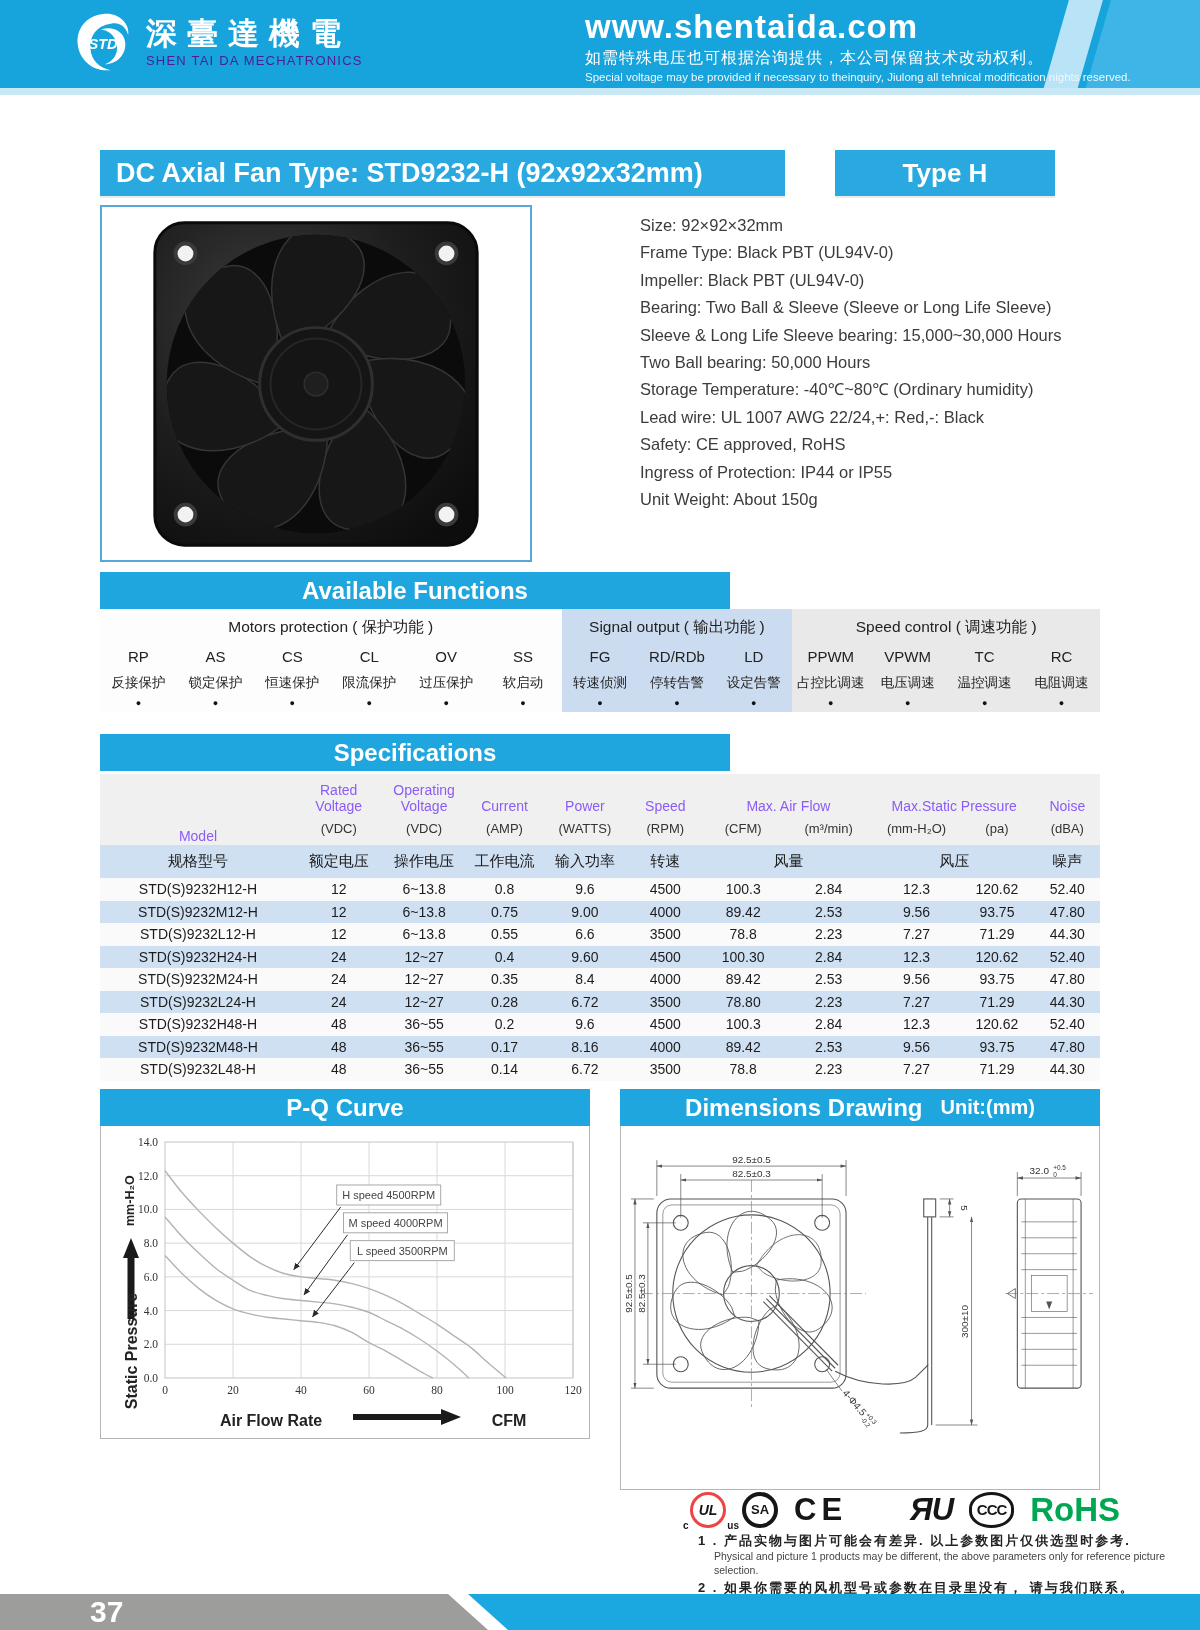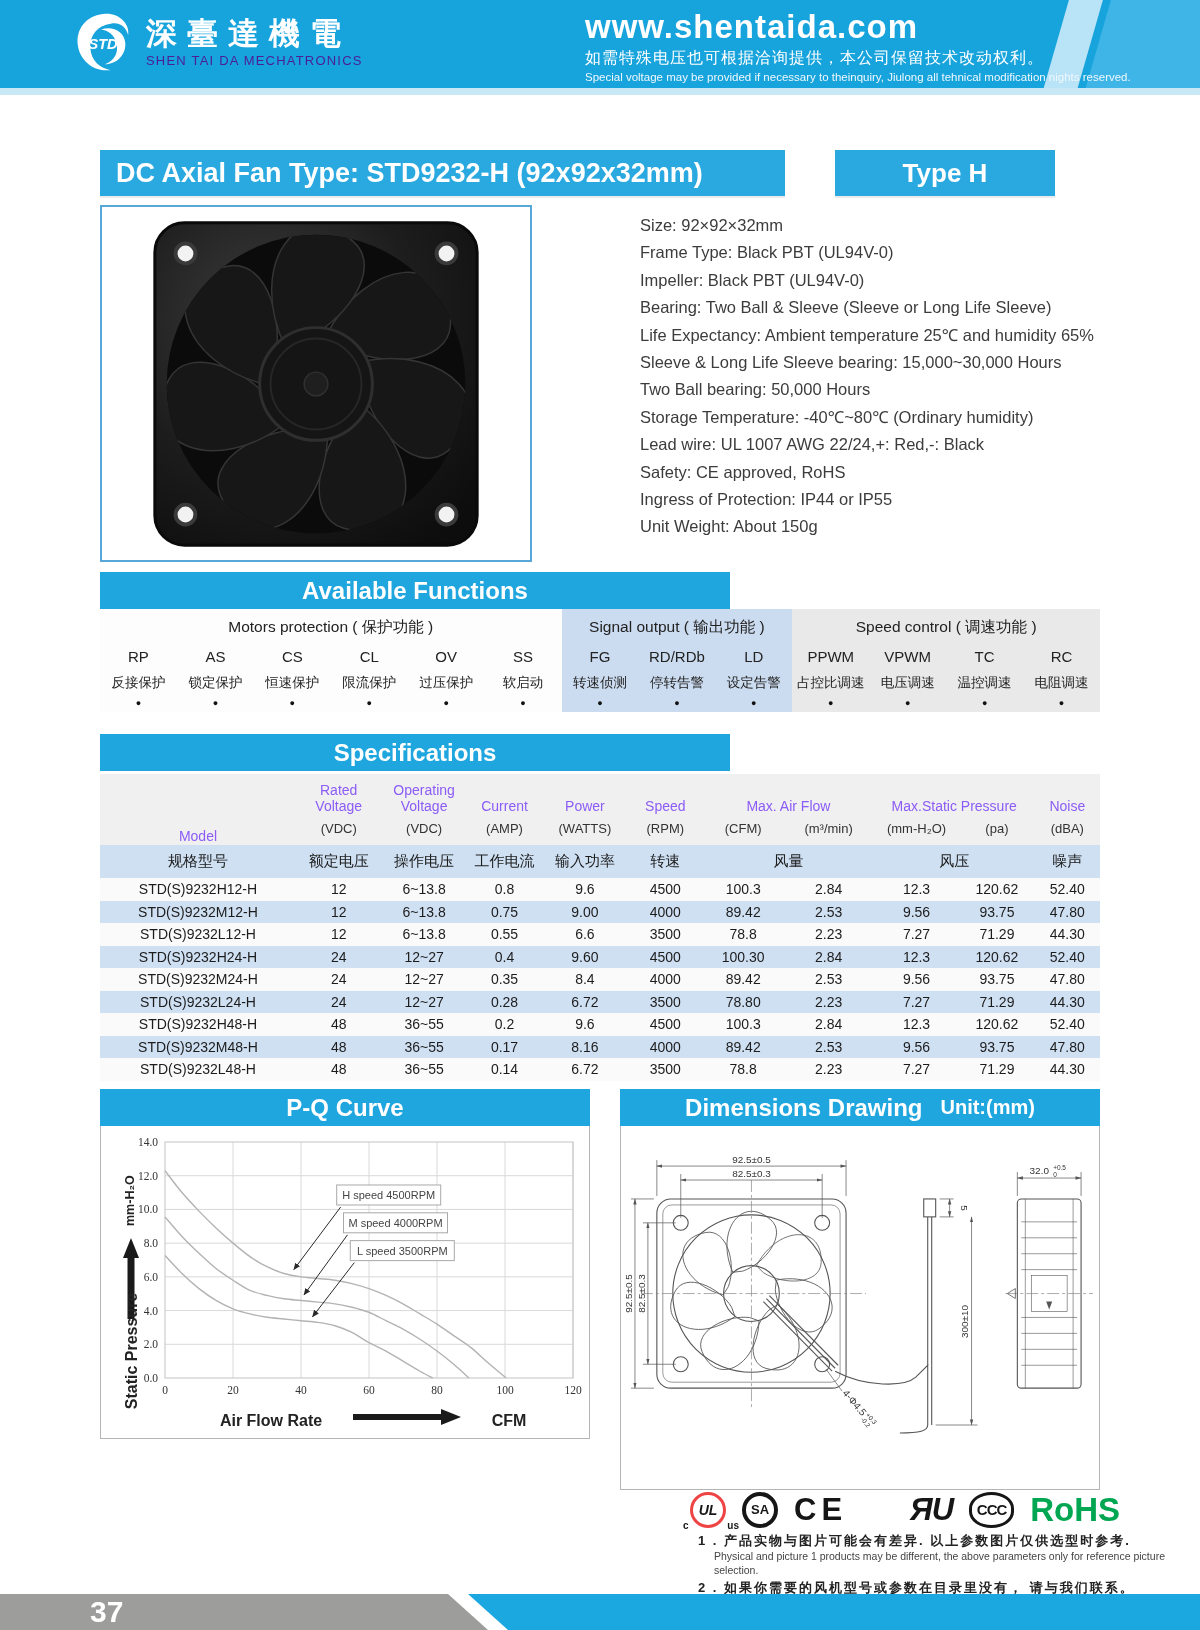--- a/index.html
+++ b/index.html
@@ -186,21 +186,20 @@
           <circle cx="348" cy="311" r="10"></circle>
       </g>
     </svg>
   </div>
 
   <div class="spec-list">
       <div class="spec-line">Size: 92×92×32mm</div>
       <div class="spec-line">Frame Type: Black PBT (UL94V-0)</div>
       <div class="spec-line">Impeller: Black PBT (UL94V-0)</div>
       <div class="spec-line">Bearing: Two Ball &amp; Sleeve (Sleeve or Long Life Sleeve)</div>
-      <div class="spec-line">Life Expectancy: Ambient temperature 25℃ and humidity 65%</div>
       <div class="spec-line">Sleeve &amp; Long Life Sleeve bearing: 15,000~30,000 Hours</div>
       <div class="spec-line">Two Ball bearing: 50,000 Hours</div>
       <div class="spec-line">Storage Temperature: -40℃~80℃ (Ordinary humidity)</div>
       <div class="spec-line">Lead wire: UL 1007 AWG 22/24,+: Red,-: Black</div>
       <div class="spec-line">Safety: CE approved, RoHS</div>
       <div class="spec-line">Ingress of Protection: IP44 or IP55</div>
       <div class="spec-line">Unit Weight: About 150g</div>
     </div>
 
   <div class="af-panel">

